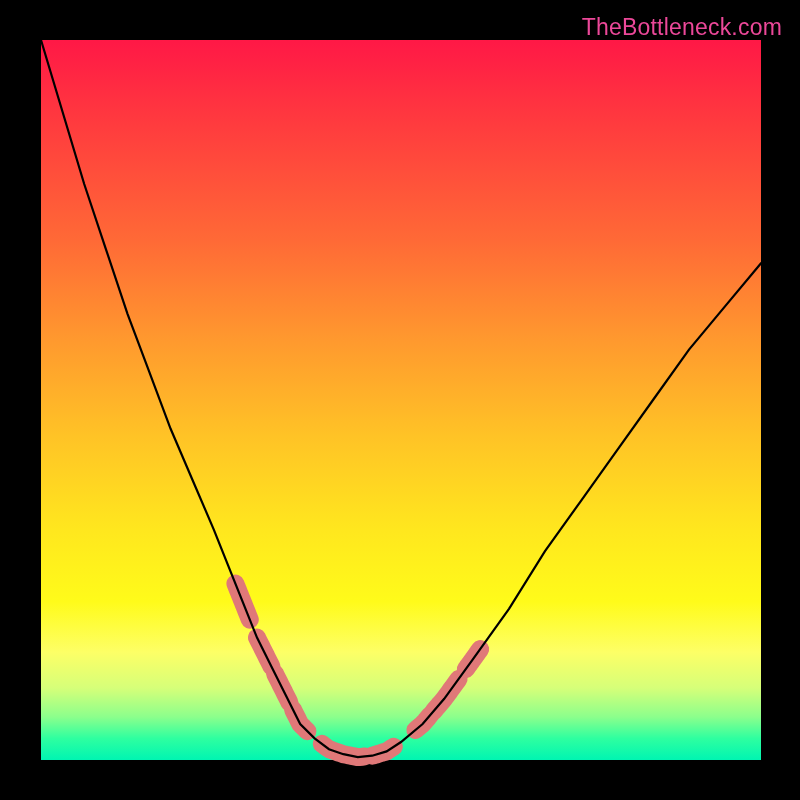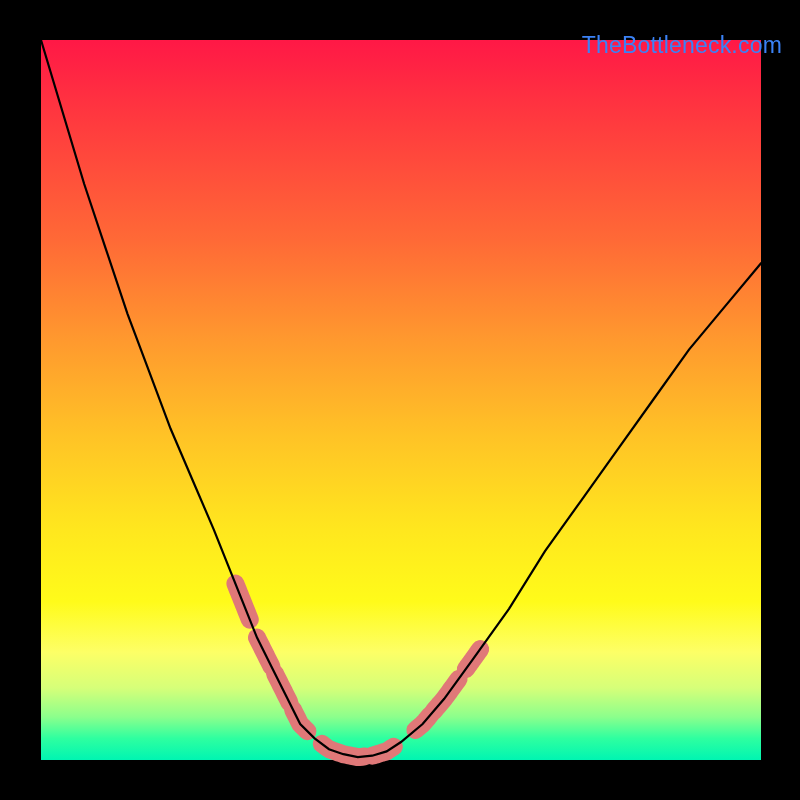--- a/index.html
+++ b/index.html
@@ -27,23 +27,23 @@
       #fffb1a 78%,
       #fdff66 85%,
       #d6ff79 90%,
       #8cff8c 94%,
       #2effa0 97%,
       #00f5b2 100%
     );
   }
   .watermark {
     position: absolute;
-    top: 32px;
+    top: 14px;
     right: 18px;
-    color: #3b82f6;
+    color: #ec4899;
     font-size: 23px;
     font-weight: 500;
     letter-spacing: 0.2px;
   }
   svg.curve {
     position: absolute;
     left: 0;
     top: 0;
   }
 </style>

